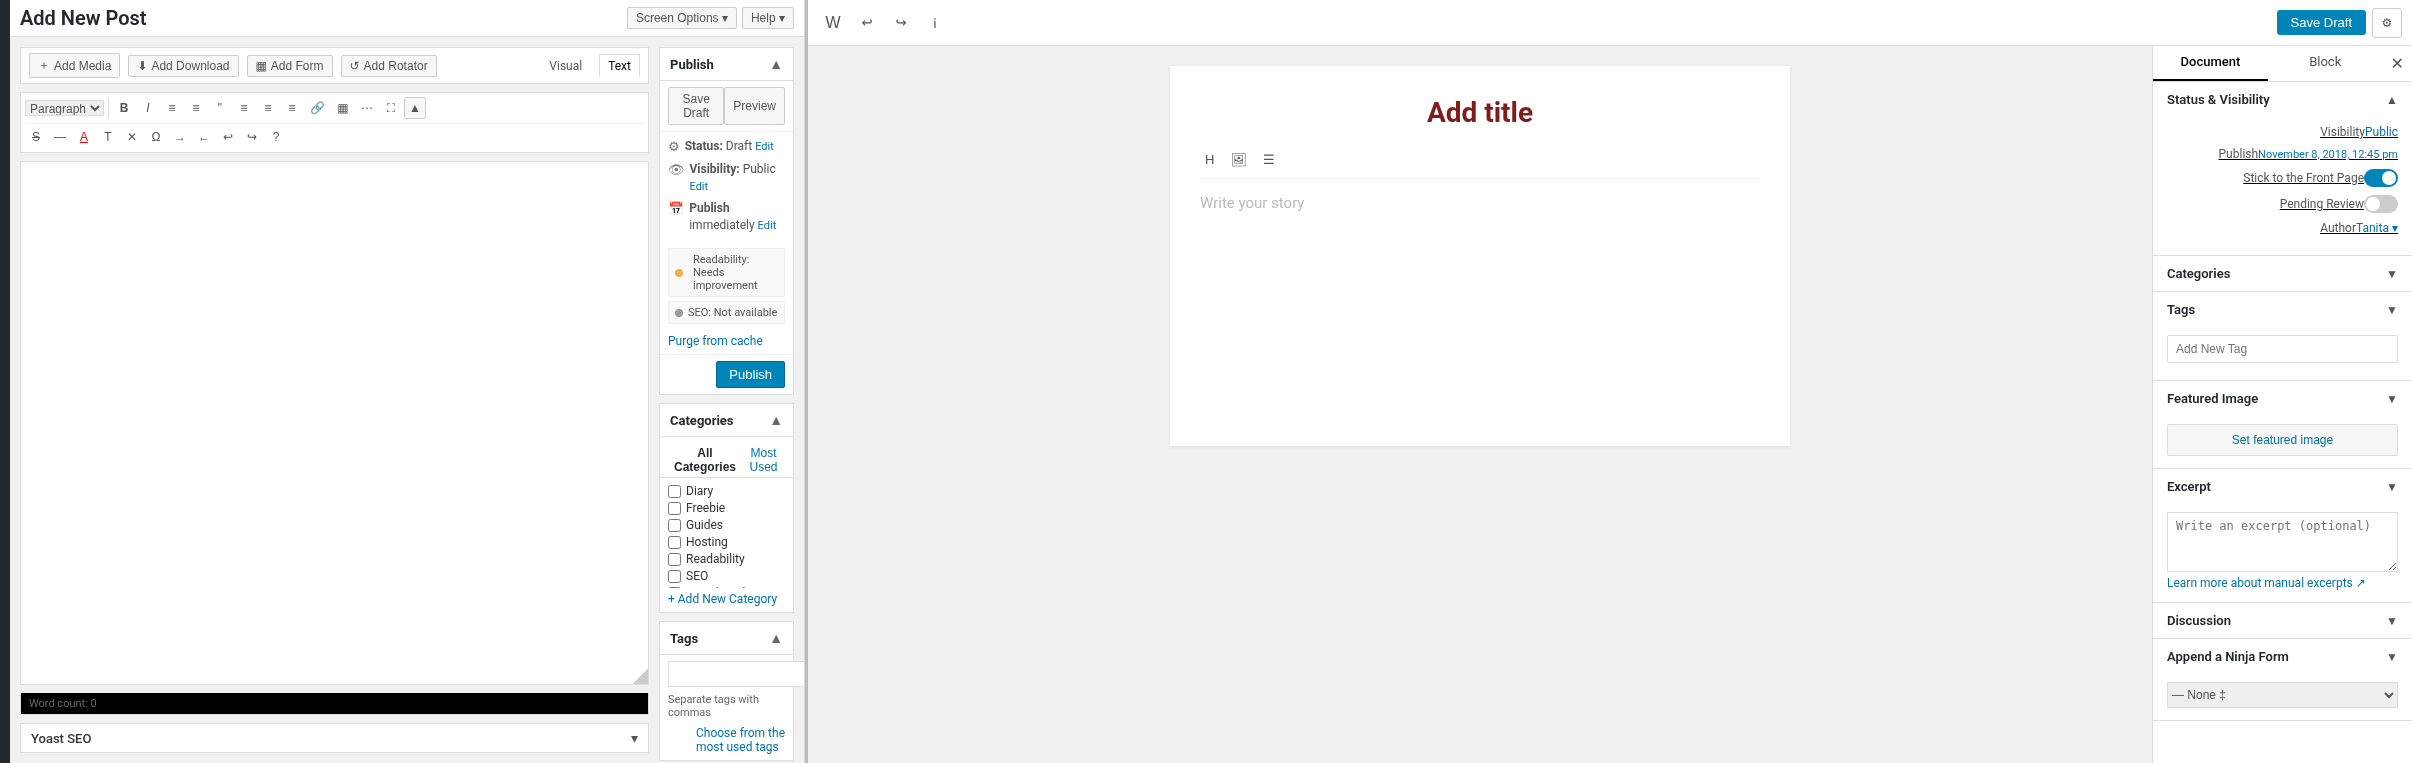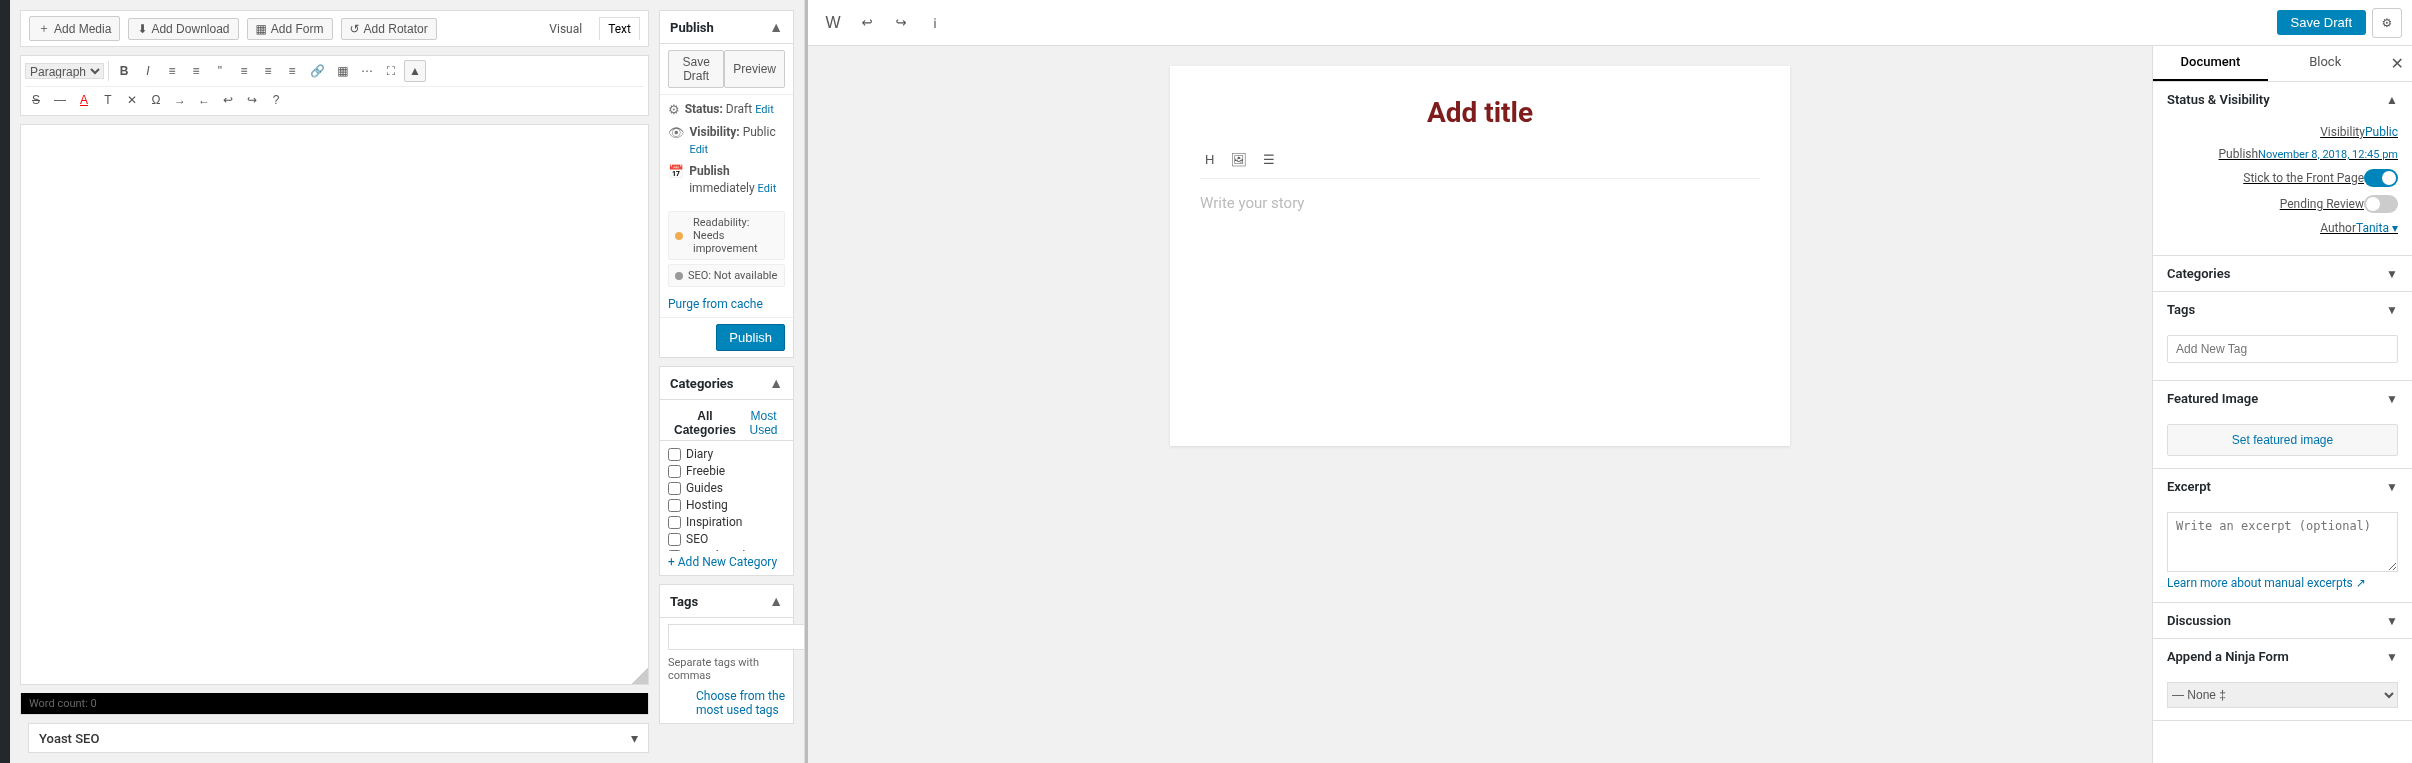--- a/index.html
+++ b/index.html
@@ -27,21 +27,21 @@
     .toolbar-select { height: 16px; border: 1px solid #ddd; font-size: 12px; color: #555; }
     .toolbar-btn { background: none; border: 1px solid transparent; padding: 2px 4px; cursor: pointer; font-size: 12px; color: #555; border-radius: 2px; min-width: 22px; height: 22px; display: flex; align-items: center; justify-content: center; }
     .toolbar-separator { width: 1px; height: 20px; background: #ddd; margin: 0 2px; }
     .toolbar-row2 { margin-top: 2px; padding-top: 2px; border-top: 1px solid #eee; width: 100%; display: flex; gap: 2px; align-items: center; }
     
     .editor-content { background: #fff; border: 1px solid #ddd; flex: 1; padding: 10px; min-height: 200px; position: relative; }
     .editor-resize-handle { position: absolute; bottom: 0; right: 0; width: 16px; height: 16px; cursor: nwse-resize; background: linear-gradient(135deg, transparent 50%, #ccc 50%); }
     
     .word-count { background: #000000; border: 1px solid #ddd; border-top: none; padding: 4px 8px; font-size: 11px; color: #666; }
     
-    .yoast-seo { background: #fff; border: 1px solid #ddd; padding: 6px 10px; display: flex; justify-content: space-between; align-items: center; cursor: pointer; margin-left: 8px; }
+    .yoast-seo { background: #fff; border: 1px solid #ddd; padding: 6px 10px; display: flex; justify-content: space-between; align-items: center; cursor: pointer; }
     .yoast-title { font-size: 13px; font-weight: 500; color: #333; }
     .yoast-toggle { color: #555; font-size: 14px; }
     
     
     .classic-sidebar { width: 135px; display: flex; flex-direction: column; gap: 0; }
     
     .sidebar-panel { background: #fff; border: 1px solid #ddd; margin-bottom: 8px; }
     .sidebar-panel-header { background: #fff; padding: 8px 10px; font-size: 13px; font-weight: 700; color: #23282d; display: flex; justify-content: space-between; align-items: center; border-bottom: 1px solid #ddd; cursor: pointer; }
     
     .publish-actions { display: flex; justify-content: space-between; padding: 6px 8px; border-bottom: 1px solid #eee; }
@@ -146,20 +146,27 @@
   </style>
 </head>
 <body>
 
 <div class="main-container">
 
   <div class="wp-admin-sidebar"></div>
 
   <div class="classic-editor-panel">
 
+    <div class="classic-top-bar">
+      <span style="font-size:20px;font-weight:600;color:#23282d;">Add New Post</span>
+      <div class="top-bar-right">
+        <button class="screen-options-btn">Screen Options ▾</button>
+        <button class="help-btn">Help ▾</button>
+      </div>
+    </div>
 
     <div class="editor-area">
 
       <div class="editor-main">
 
         <div class="add-media-bar">
           <button class="media-btn">
             <span>＋</span>
             <span>Add Media</span>
           </button>
@@ -291,21 +298,21 @@
               <div class="cat-item">
                 <input type="checkbox" style="">
                 <label>Guides</label>
               </div>
               <div class="cat-item">
                 <input type="checkbox" style="">
                 <label>Hosting</label>
               </div>
               <div class="cat-item">
                 <input type="checkbox" style="">
-                <label>Inspiration</label>
+                <label>Readability</label>
               </div>
               <div class="cat-item">
                 <input type="checkbox" style="">
                 <label>SEO</label>
               </div>
               <div class="cat-item">
                 <input type="checkbox" style="">
                 <label>Social Media</label>
               </div>
             </div>

